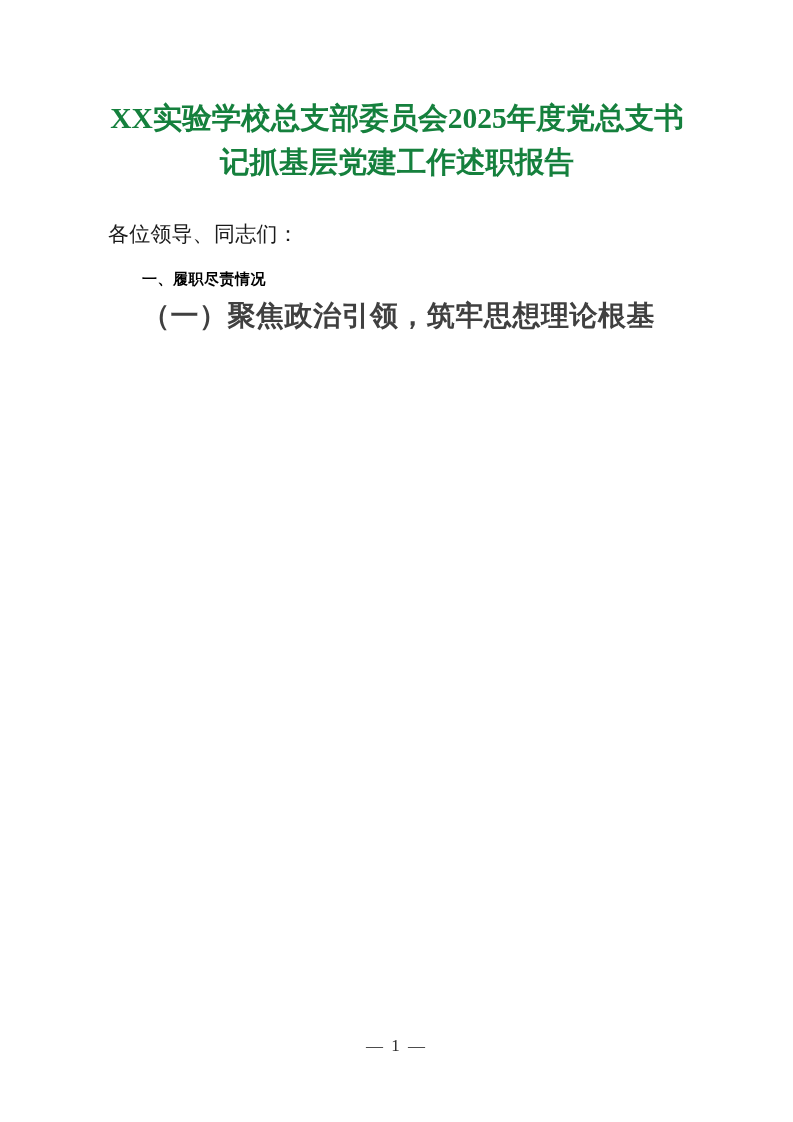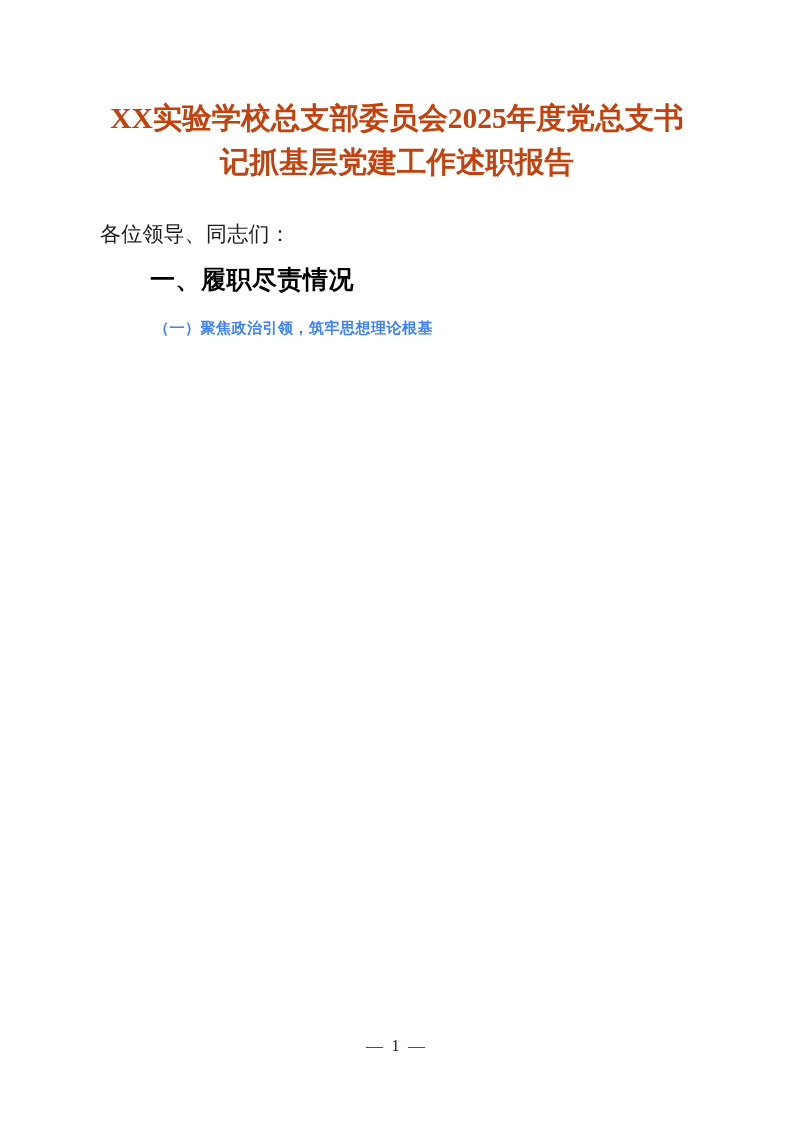--- a/index.html
+++ b/index.html
@@ -30,70 +30,70 @@
   }
 
   
   .doc-title {
     font-family: "Liberation Serif", "DejaVu Serif", serif;
     font-weight: bold;
     font-size: 29.5px;
     line-height: 44px;
     text-align: center;
     letter-spacing: 0px;
-    color: #c2410c;
+    color: #15803d;
     margin: 0 0 11px 0;
     padding: 0 6px;
   }
 
   
   .body-block {
     margin-top: 32px;
   }
 
   p.para {
     font-family: "Liberation Serif", "DejaVu Serif", serif;
     font-size: 21px;
     line-height: 36.8px;
     text-align: justify;
     text-justify: inter-ideograph;
-    margin: 0;
+    margin: 8px;
     color: #1a1a1a;
     letter-spacing: 0.2px;
   }
 
   p.indent {
     text-indent: 42px;
   }
 
   p.salutation {
     text-indent: 0;
   }
 
   
   h2.heading-1 {
     font-family: "Liberation Sans", "DejaVu Sans", sans-serif;
     font-weight: bold;
-    font-size: 25px;
+    font-size: 15px;
     line-height: 36.8px;
-    margin: 8px;
+    margin: 0;
     text-indent: 42px;
     letter-spacing: 0.5px;
     color: #000000;
   }
 
   h3.heading-2 {
     font-family: "Liberation Serif", "DejaVu Serif", serif;
     font-weight: bold;
-    font-size: 15px;
+    font-size: 28px;
     line-height: 36.8px;
-    margin: 12px;
+    margin: 0;
     text-indent: 42px;
     letter-spacing: 0.5px;
-    color: #3b82f6;
+    color: #404040;
   }
 
   
   .page-footer {
     position: absolute;
     left: 0;
     right: 0;
     top: 1036px;
     text-align: center;
     font-family: "Liberation Serif", "DejaVu Serif", serif;

